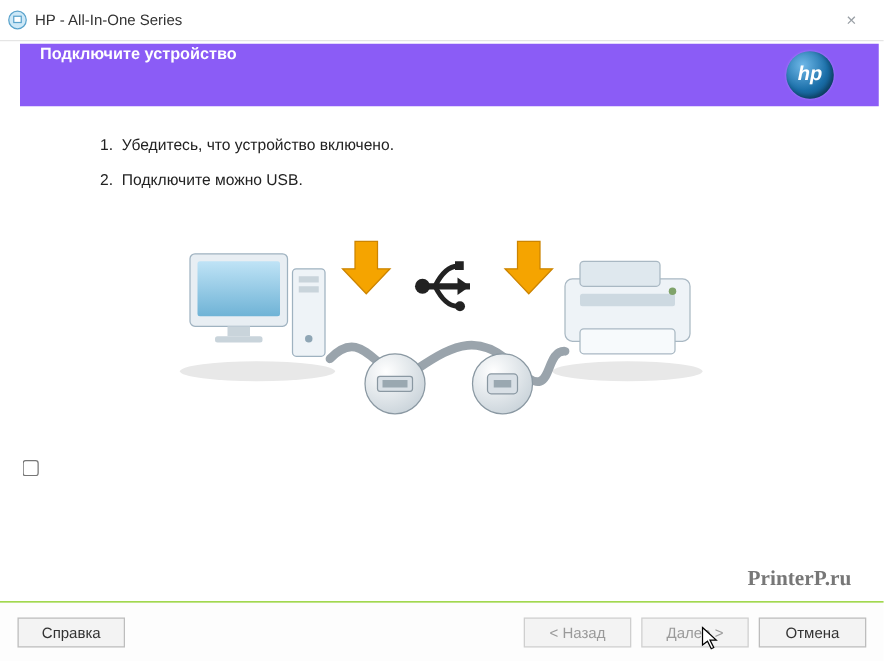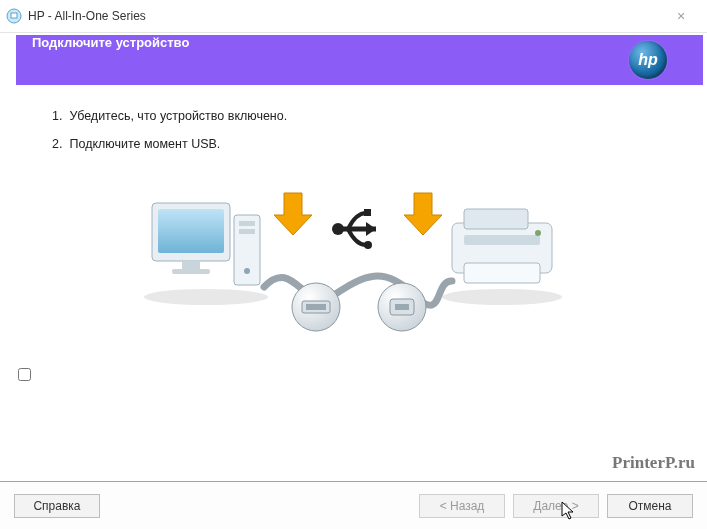--- a/index.html
+++ b/index.html
@@ -38,35 +38,35 @@
     position: absolute; right: 36px; top: 50%; transform: translateY(-50%);
     width: 38px; height: 38px; border-radius: 50%;
     background: radial-gradient(circle at 35% 30%, #6fb8e8 0%, #1a6ea8 55%, #0b4a78 100%);
     display: flex; align-items: center; justify-content: center;
     color: #fff; font-style: italic; font-weight: bold; font-size: 16px;
     box-shadow: inset -2px -2px 4px rgba(0,0,0,.35), 0 0 2px rgba(255,255,255,.3);
   }
   .content {
     padding: 24px 48px 8px 48px;
   }
-  .inst-list { list-style: none; margin-left: 4px; }
+  .inst-list { list-style: none; margin-left: 32px; }
   .inst-list li { margin-bottom: 14px; font-size: 12.5px; color: #222; }
   .inst-list .num { display:inline-block; width: 14px; }
   .illustration {
     display:flex; justify-content:center; margin-top: 34px; margin-bottom: 10px;
   }
   .checkbox-row {
     display: flex; align-items: flex-start;
     padding: 4px 18px 8px 18px;
     font-size: 11.5px; color: #333;
     line-height: 1.35;
   }
   .checkbox-row input[type=checkbox]{ margin-right:6px; margin-top:1px; width:13px; height:13px;}
   .watermark {
-    position: absolute; right: 12px; bottom: 56px;
+    position: absolute; right: 26px; bottom: 56px;
     font-size: 17px; font-weight: bold; color: #777;
     font-family: Georgia, serif;
   }
   .footer {
     position:absolute; left:0; right:0; bottom:0;
     height: 48px; border-top: 1px solid #84cc16;
     display:flex; align-items:center; padding: 0 14px;
     background:#fdfdfd;
     gap: 8px;
   }
@@ -103,21 +103,21 @@
 </div>
 
 <div class="content">
   <ol class="inst-list">
     <li>
       <span class="num">1.</span>
       <span>Убедитесь, что устройство включено.</span>
     </li>
     <li>
       <span class="num">2.</span>
-      <span>Подключите момент USB.</span>
+      <span>Подключите можно USB.</span>
     </li>
   </ol>
 
   <div class="illustration">
     <svg width="440" height="160" viewBox="0 0 440 160">
 
       <g>
 
         <rect x="18" y="18" width="78" height="58" rx="4" fill="#e8eef3" stroke="#9fb2c0"></rect>
         <rect x="24" y="24" width="66" height="44" rx="2" fill="url(#gScreen)"></rect>

